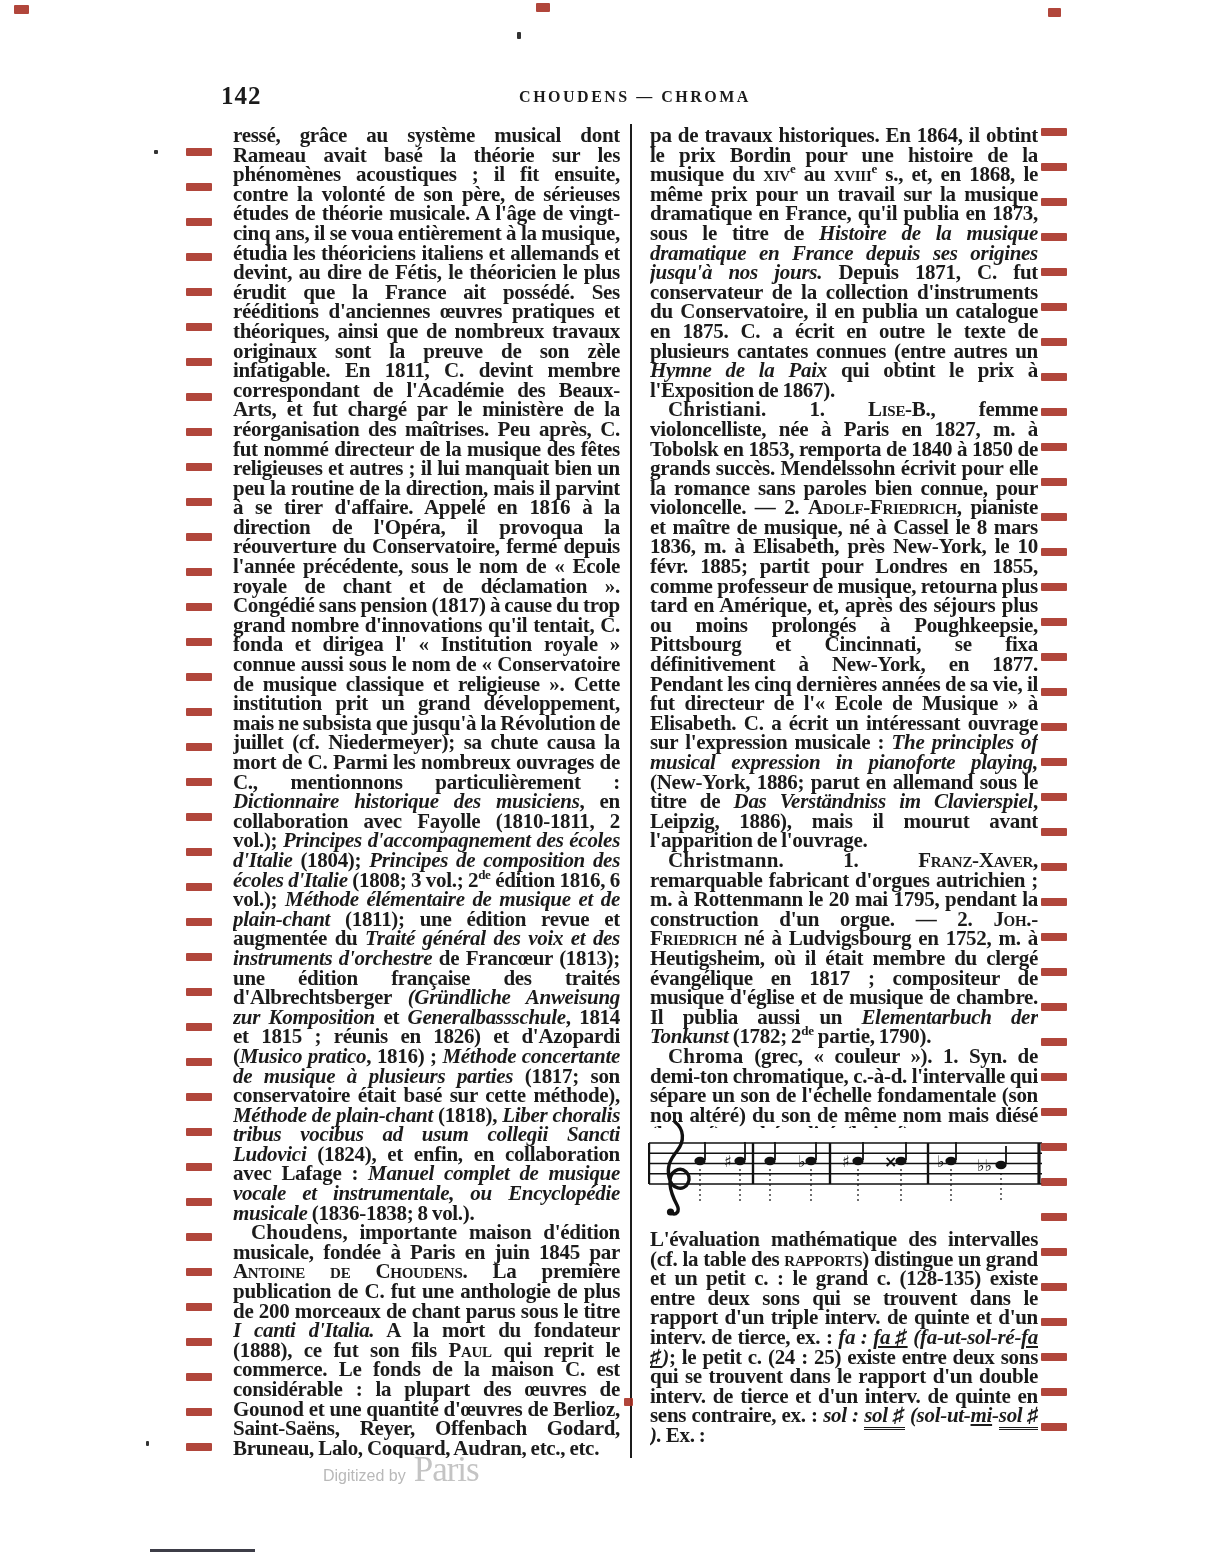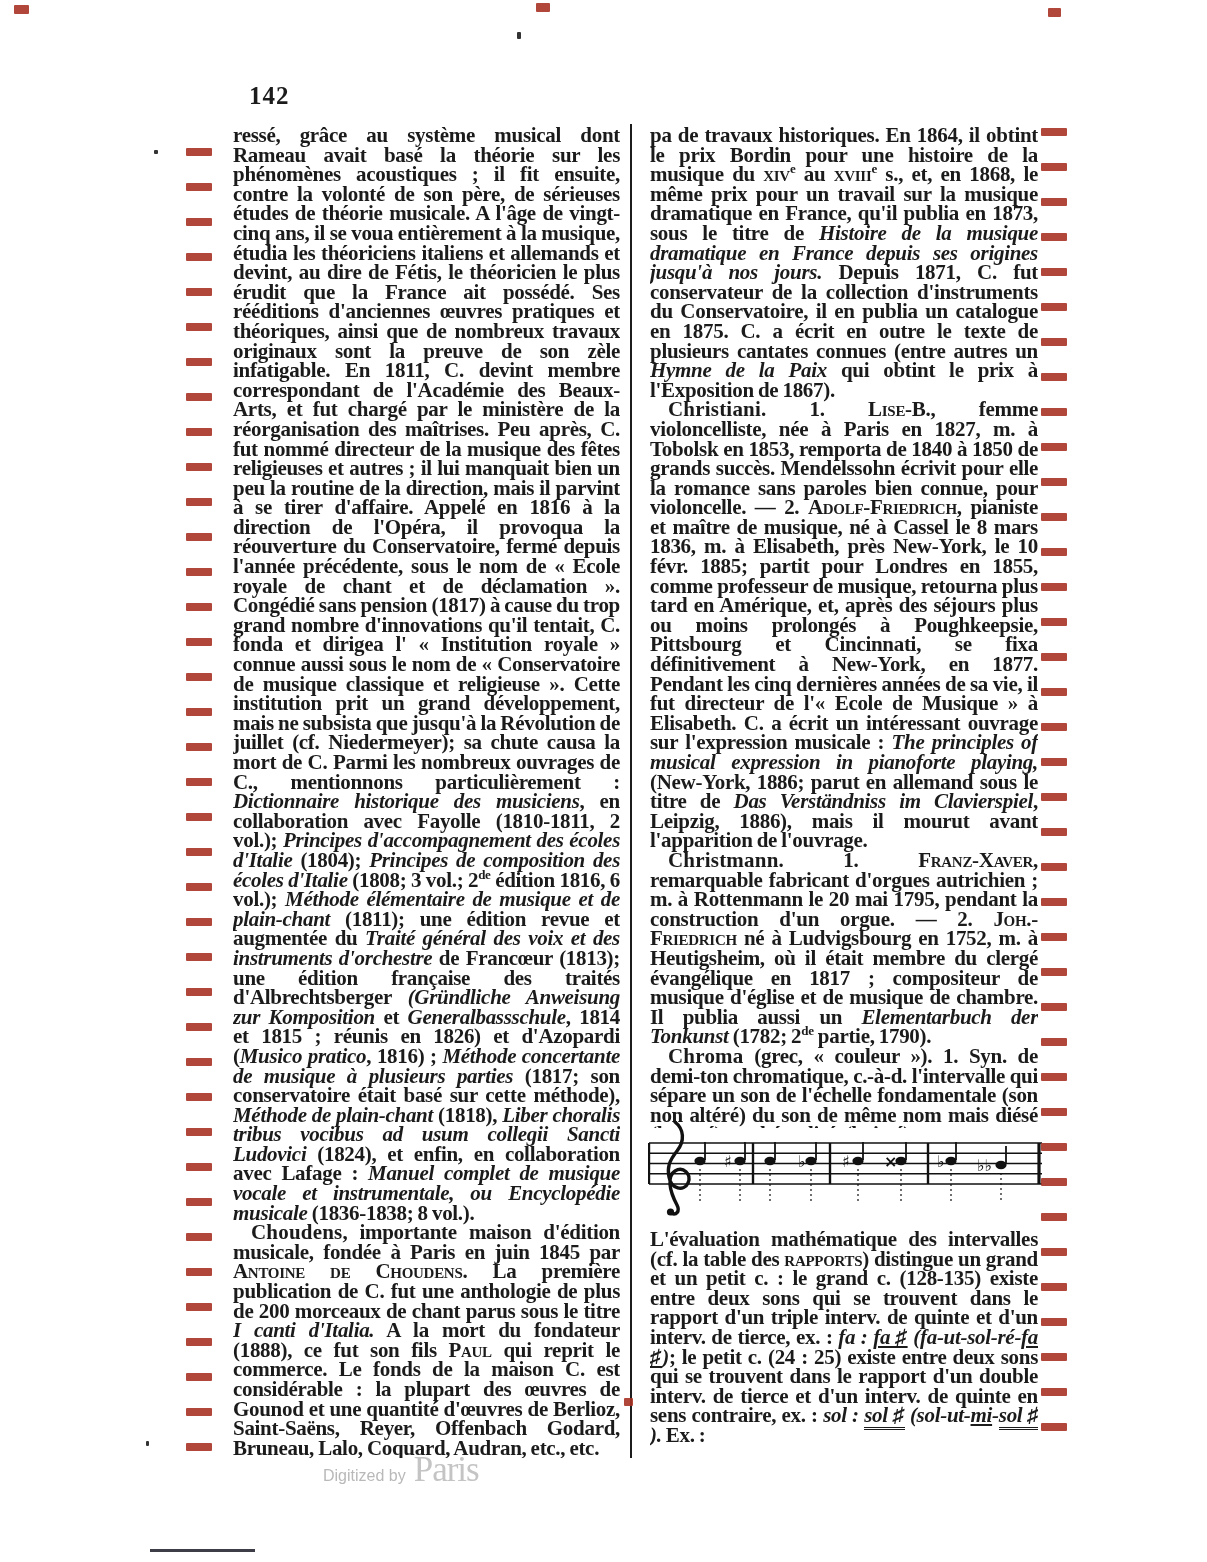--- a/index.html
+++ b/index.html
@@ -1,18 +1,18 @@
 <!DOCTYPE html>
 <html lang="fr"><head>
 <meta charset="utf-8">
 <style>
   html,body{margin:0;padding:0;background:#ffffff;}
   .page{position:relative;width:1207px;height:1562px;background:#ffffff;overflow:hidden;
         font-family:"Liberation Serif","DejaVu Serif",serif;color:#1b1b1b;}
-  .pagenum{position:absolute;left:221px;top:82px;font-size:25px;font-weight:bold;letter-spacing:1px;margin-left:28px;}
+  .pagenum{position:absolute;left:221px;top:82px;font-size:25px;font-weight:bold;letter-spacing:1px;}
   .runhead{position:absolute;left:233px;top:88px;width:804px;text-align:center;
            font-size:16px;font-weight:bold;letter-spacing:2.5px;}
   .col{position:absolute;font-size:21px;line-height:19.6px;font-weight:bold;
        text-align:justify;letter-spacing:-0.3px;word-spacing:-0.8px;overflow:hidden;}
   .col-left{left:233px;top:126px;width:387px;height:1332px;}
   .col-right-a{left:650px;top:126px;width:388px;height:1002px;}
   .col-right-b{left:650px;top:1230px;width:388px;height:232px;}
   .para{margin:0;}
   .para.ind{text-indent:18px;}
   .i{font-style:italic;}
@@ -35,20 +35,21 @@
   .botline{position:absolute;left:150px;top:1549px;width:105px;height:3px;background:#3d3d47;}
   .ink{position:absolute;border-radius:1px;opacity:0.9;}
   .speck{position:absolute;background:#333;border-radius:1px;}
 </style>
 </head>
 <body>
 
 <div class="page">
 
   <div class="pagenum">142</div>
+  <div class="runhead">CHOUDENS — CHROMA</div>
 
   <div class="col col-left" id="col-left">
       <p class="para"><span>ressé, grâce au système musical dont Rameau avait basé la théorie sur les phénomènes acoustiques ; il fit ensuite, contre la volonté de son père, de sérieuses études de théorie musicale. A l'âge de vingt-cinq ans, il se voua entièrement à la musique, étudia les théoriciens italiens et allemands et devint, au dire de Fétis, le théoricien le plus érudit que la France ait possédé. Ses rééditions d'anciennes œuvres pratiques et théoriques, ainsi que de nombreux travaux originaux sont la preuve de son zèle infatigable. En 1811, C. devint membre correspondant de l'Académie des Beaux-Arts, et fut chargé par le ministère de la réorganisation des maîtrises. Peu après, C. fut nommé directeur de la musique des fêtes religieuses et autres ; il lui manquait bien un peu la routine de la direction, mais il parvint à se tirer d'affaire. Appelé en 1816 à la direction de l'Opéra, il provoqua la réouverture du Conservatoire, fermé depuis l'année précédente, sous le nom de « Ecole royale de chant et de déclamation ». Congédié sans pension (1817) à cause du trop grand nombre d'innovations qu'il tentait, C. fonda et dirigea l' « Institution royale » connue aussi sous le nom de « Conservatoire de musique classique et religieuse ». Cette institution prit un grand développement, mais ne subsista que jusqu'à la Révolution de juillet (cf. Niedermeyer); sa chute causa la mort de C. Parmi les nombreux ouvrages de C., mentionnons particulièrement : </span><span class="i">Dictionnaire historique des musiciens</span><span>, en collaboration avec Fayolle (1810-1811, 2 vol.); </span><span class="i">Principes d'accompagnement des écoles d'Italie</span><span> (1804); </span><span class="i">Principes de composition des écoles d'Italie</span><span> (1808; 3 vol.; 2</span><span class="sup">de</span><span> édition 1816, 6 vol.); </span><span class="i">Méthode élémentaire de musique et de plain-chant</span><span> (1811); une édition revue et augmentée du </span><span class="i">Traité général des voix et des instruments d'orchestre</span><span> de Francœur (1813); une édition française des traités d'Albrechtsberger </span><span class="i">(Gründliche Anweisung zur Komposition</span><span> et </span><span class="i">Generalbassschule</span><span>, 1814 et 1815 ; réunis en 1826) et d'Azopardi (</span><span class="i">Musico pratico</span><span>, 1816) ; </span><span class="i">Méthode concertante de musique à plusieurs parties</span><span> (1817; son conservatoire était basé sur cette méthode), </span><span class="i">Méthode de plain-chant</span><span> (1818), </span><span class="i">Liber choralis tribus vocibus ad usum collegii Sancti Ludovici</span><span> (1824), et enfin, en collaboration avec Lafage : </span><span class="i">Manuel complet de musique vocale et instrumentale, ou Encyclopédie musicale</span><span> (1836-1838; 8 vol.).</span></p>
       <p class="para ind"><span class="hw">Choudens</span><span>, importante maison d'édition musicale, fondée à Paris en juin 1845 par </span><span class="sc">Antoine de Choudens</span><span>. La première publication de C. fut une anthologie de plus de 200 morceaux de chant parus sous le titre </span><span class="i">I canti d'Italia.</span><span> A la mort du fondateur (1888), ce fut son fils </span><span class="sc">Paul</span><span> qui reprit le commerce. Le fonds de la maison C. est considérable : la plupart des œuvres de Gounod et une quantité d'œuvres de Berlioz, Saint-Saëns, Reyer, Offenbach Godard, Bruneau, Lalo, Coquard, Audran, etc., etc.</span></p>
       <p class="para ind"><span class="hw">Chouquet</span><span>, </span><span class="sc">Adolphe-Gustave</span><span>, né au Havre le 16 avr. 1819, m. à Paris le 30 janv. 1886, vécut en Amérique de 1840 à 1860 comme professeur de musique, et depuis lors à Paris où il s'occu-</span></p>
     </div>
 
   <div class="divider"></div>
 
   <div class="col col-right-a" id="col-right-a">

